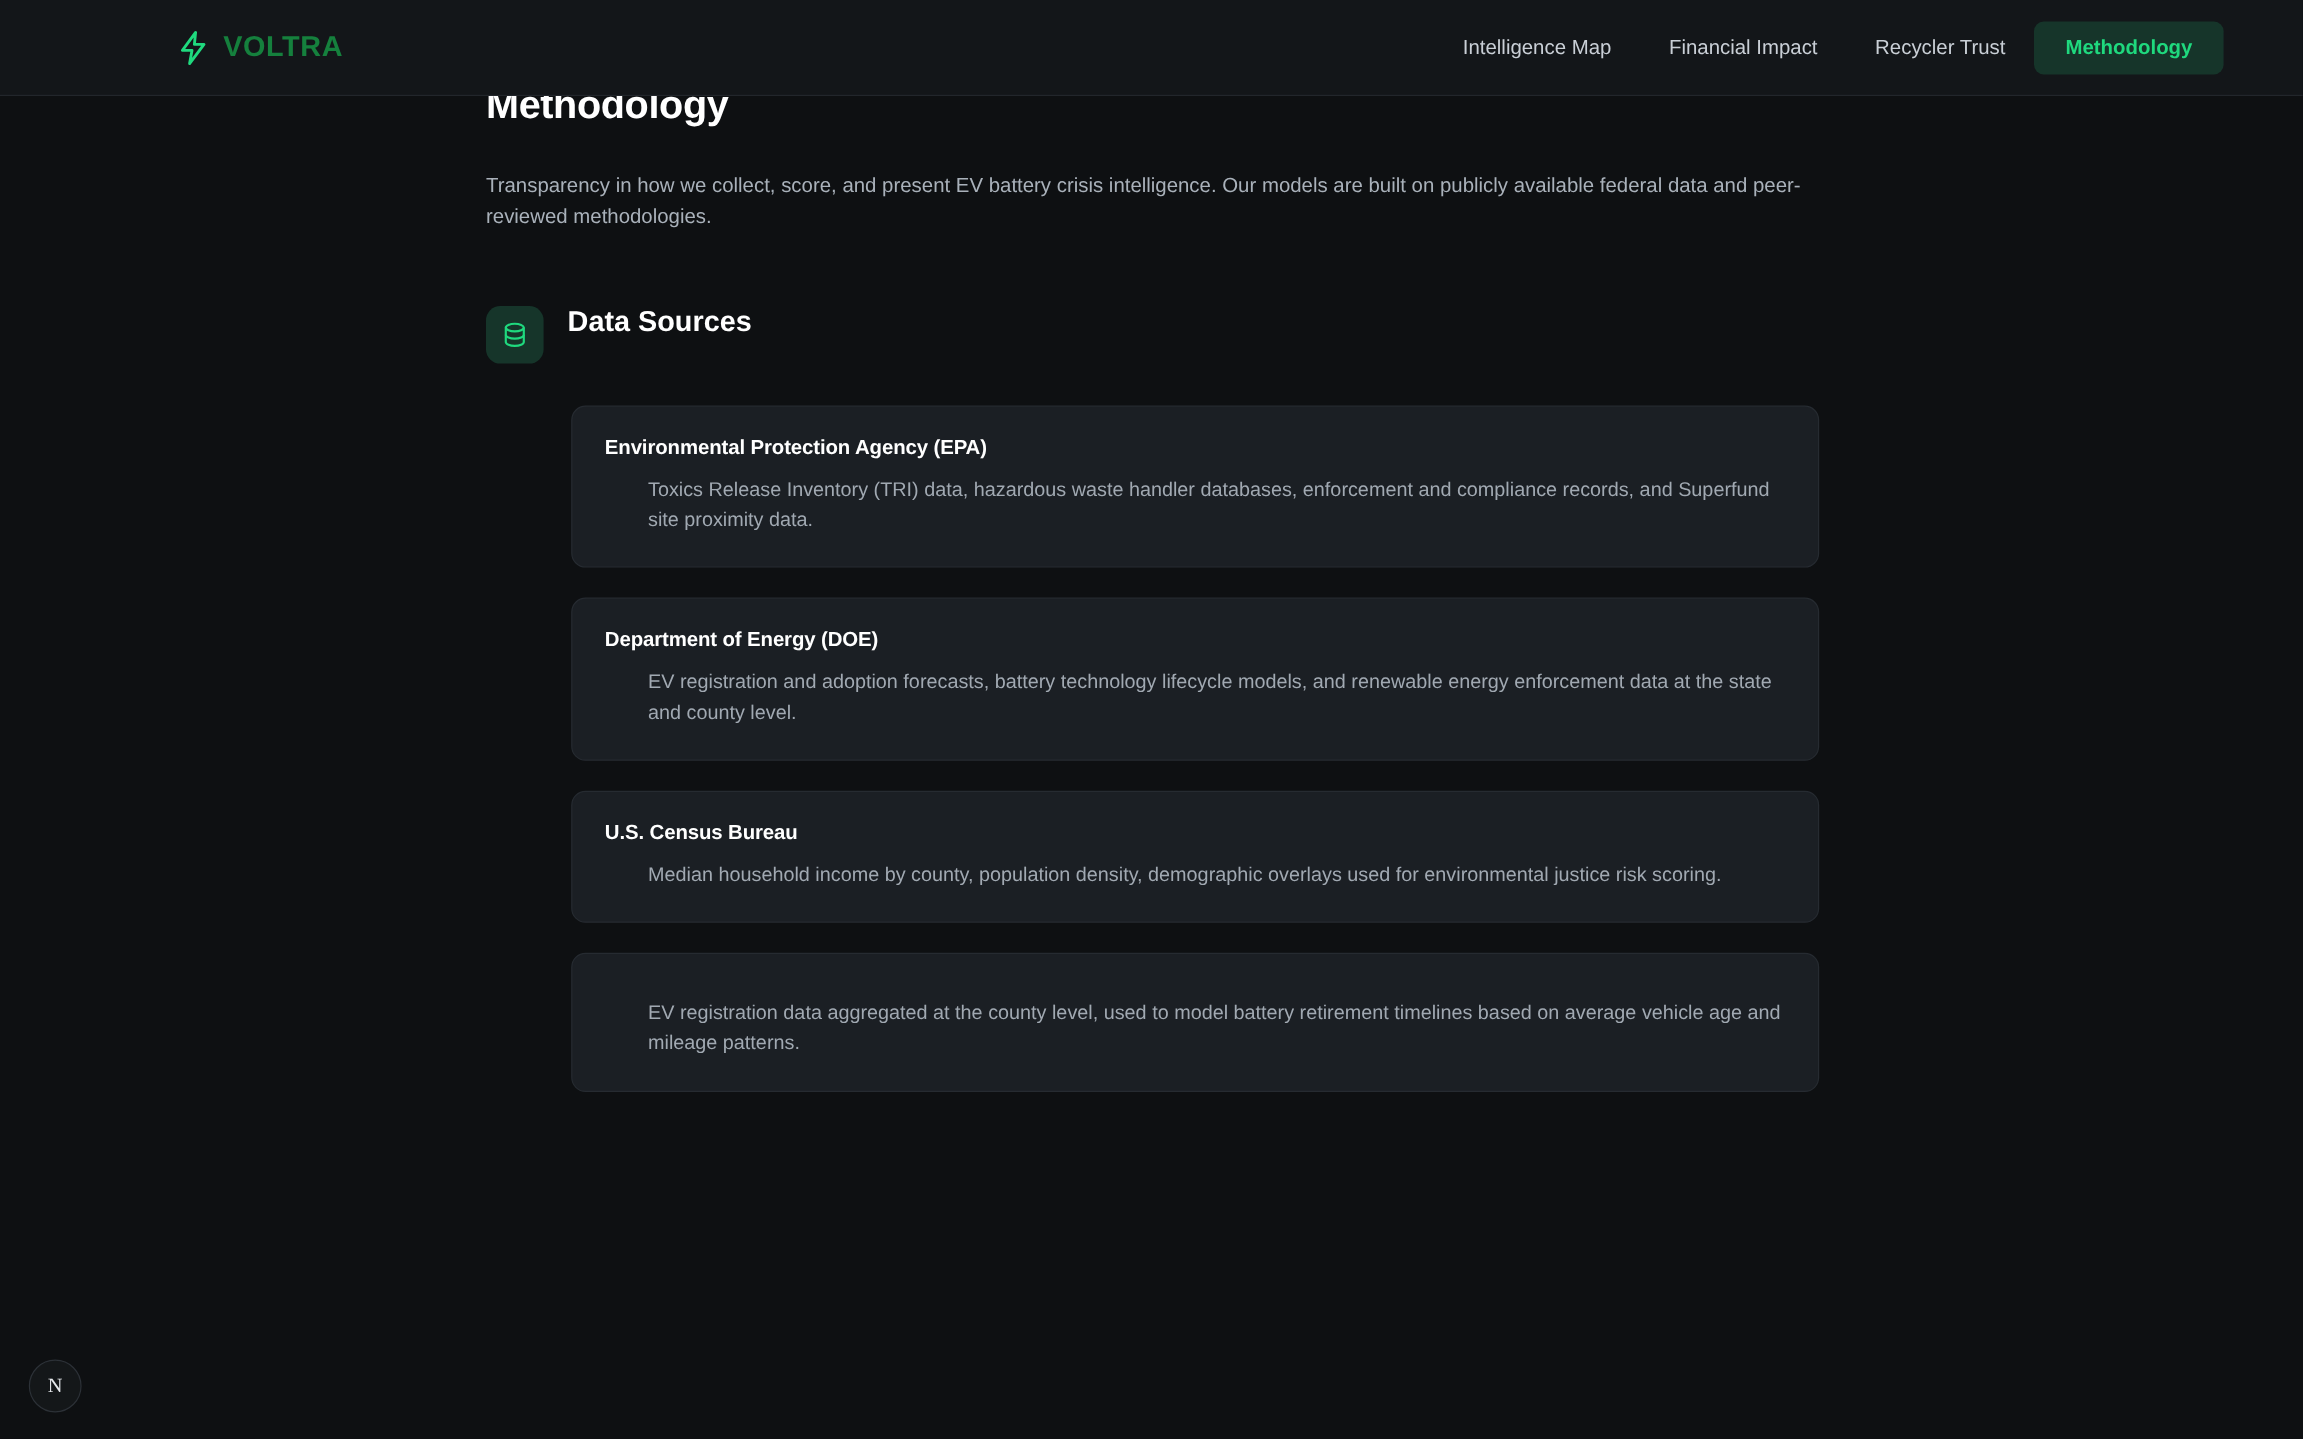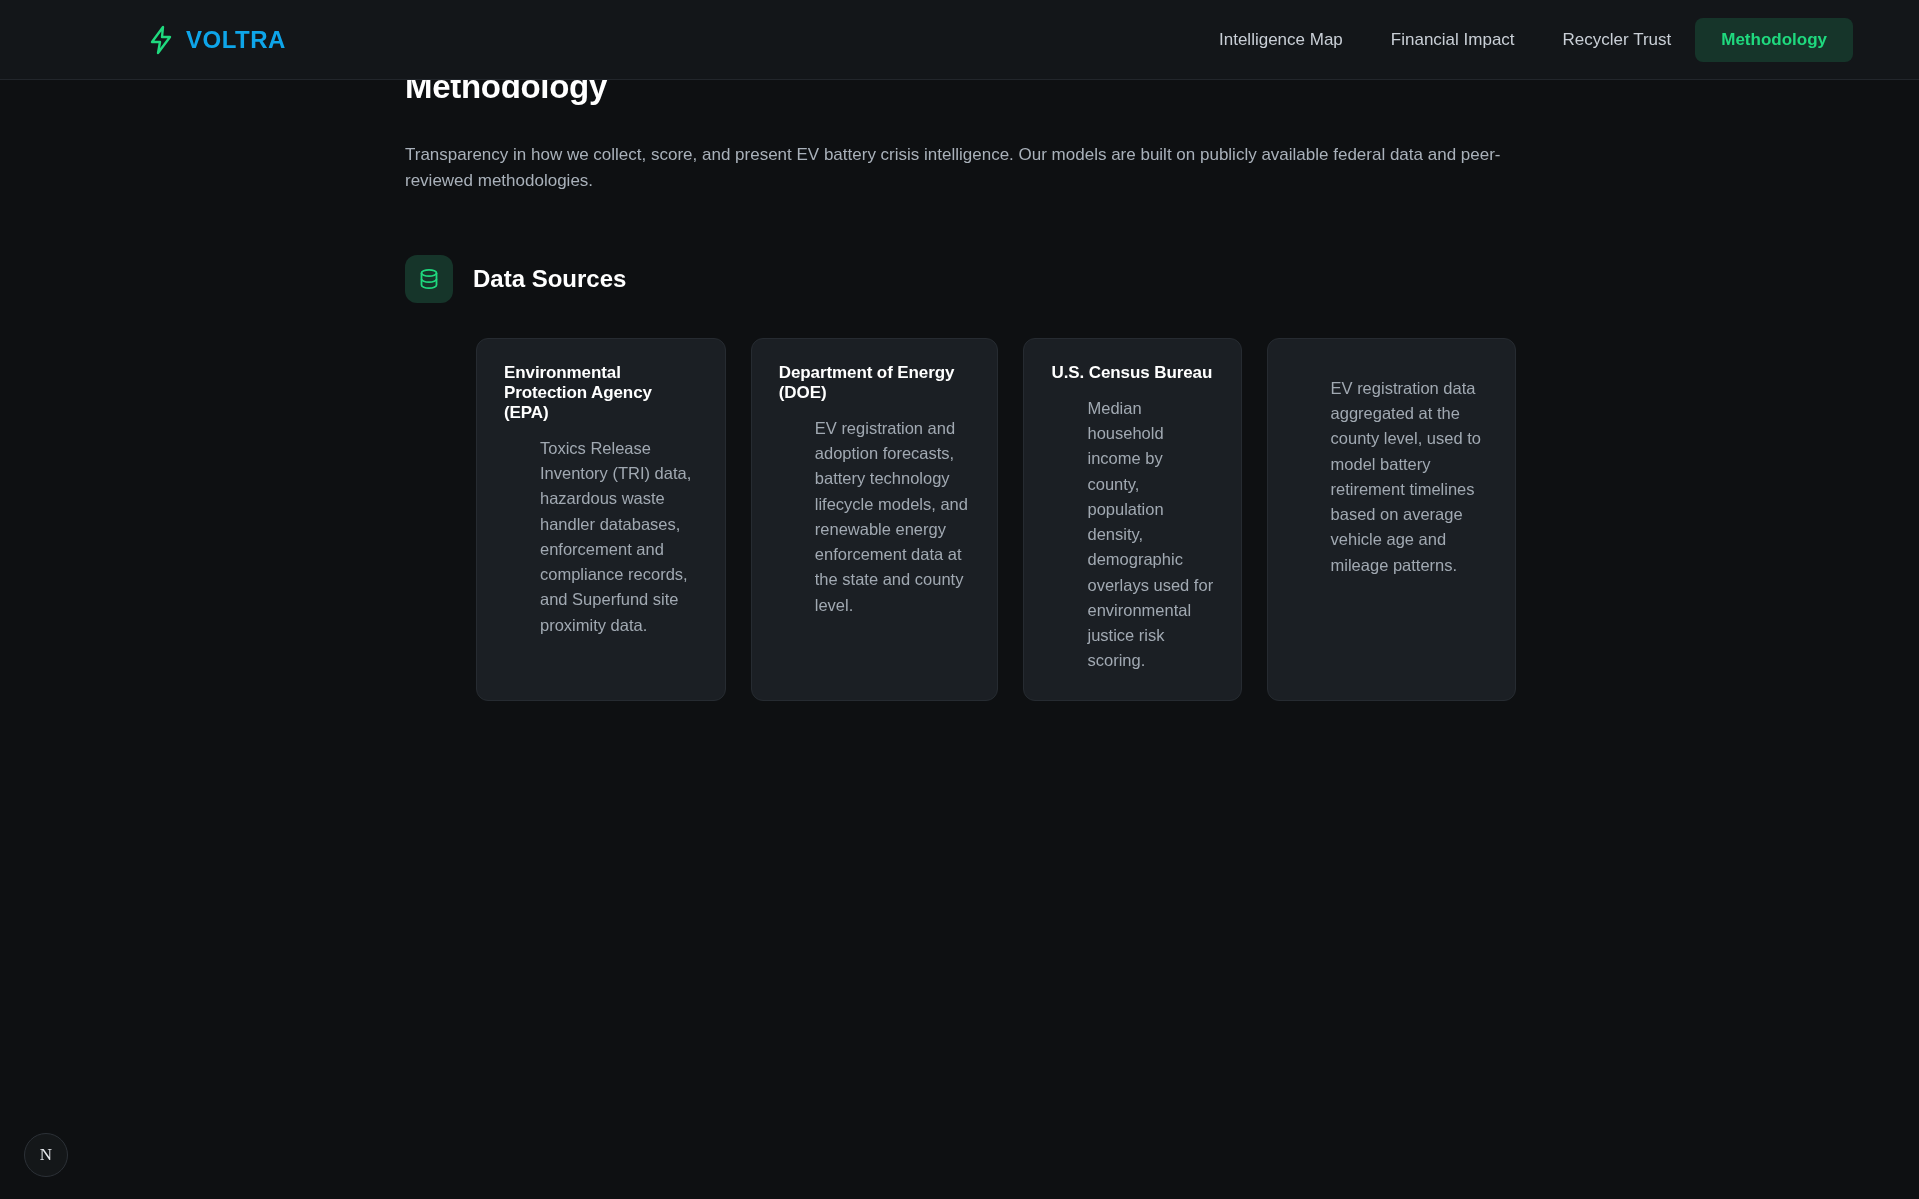--- a/index.html
+++ b/index.html
@@ -28,21 +28,21 @@
     gap: 12px;
     position: absolute;
     left: 148px;
   }
   .bolt-icon {
     width: 26px;
     height: 30px;
     display: block;
   }
   .brand-name {
-    color: #0ea5e9;
+    color: #15803d;
     font-size: 24px;
     font-weight: bold;
     letter-spacing: 0.5px;
     text-align: right;
   }
   .nav {
     position: absolute;
     right: 66px;
     display: flex;
     align-items: center;
@@ -88,21 +88,21 @@
   .page-sub {
     color: #a9b1ba;
     font-size: 17px;
     line-height: 1.5;
     max-width: 1105px;
     margin-top: 36px;
   }
 
   .section-head {
     display: flex;
-    align-items: center;
+    align-items: flex-start;
     gap: 20px;
     margin-top: 62px;
   }
   .section-icon {
     width: 48px;
     height: 48px;
     border-radius: 12px;
     background: #16352a;
     display: flex;
     align-items: center;
@@ -112,21 +112,21 @@
     color: #ffffff;
     font-size: 24px;
     font-weight: bold;
   }
 
   .card-list {
     margin-top: 35px;
     margin-left: 71px;
     width: 1040px;
     display: flex;
-    flex-direction: row;
+    flex-direction: column;
     gap: 25px;
   }
   .card {
     background: #1b1f24;
     border: 1px solid #262b31;
     border-radius: 12px;
     padding: 24px 27px 26px 27px;
   }
   .card-title {
     color: #ffffff;

